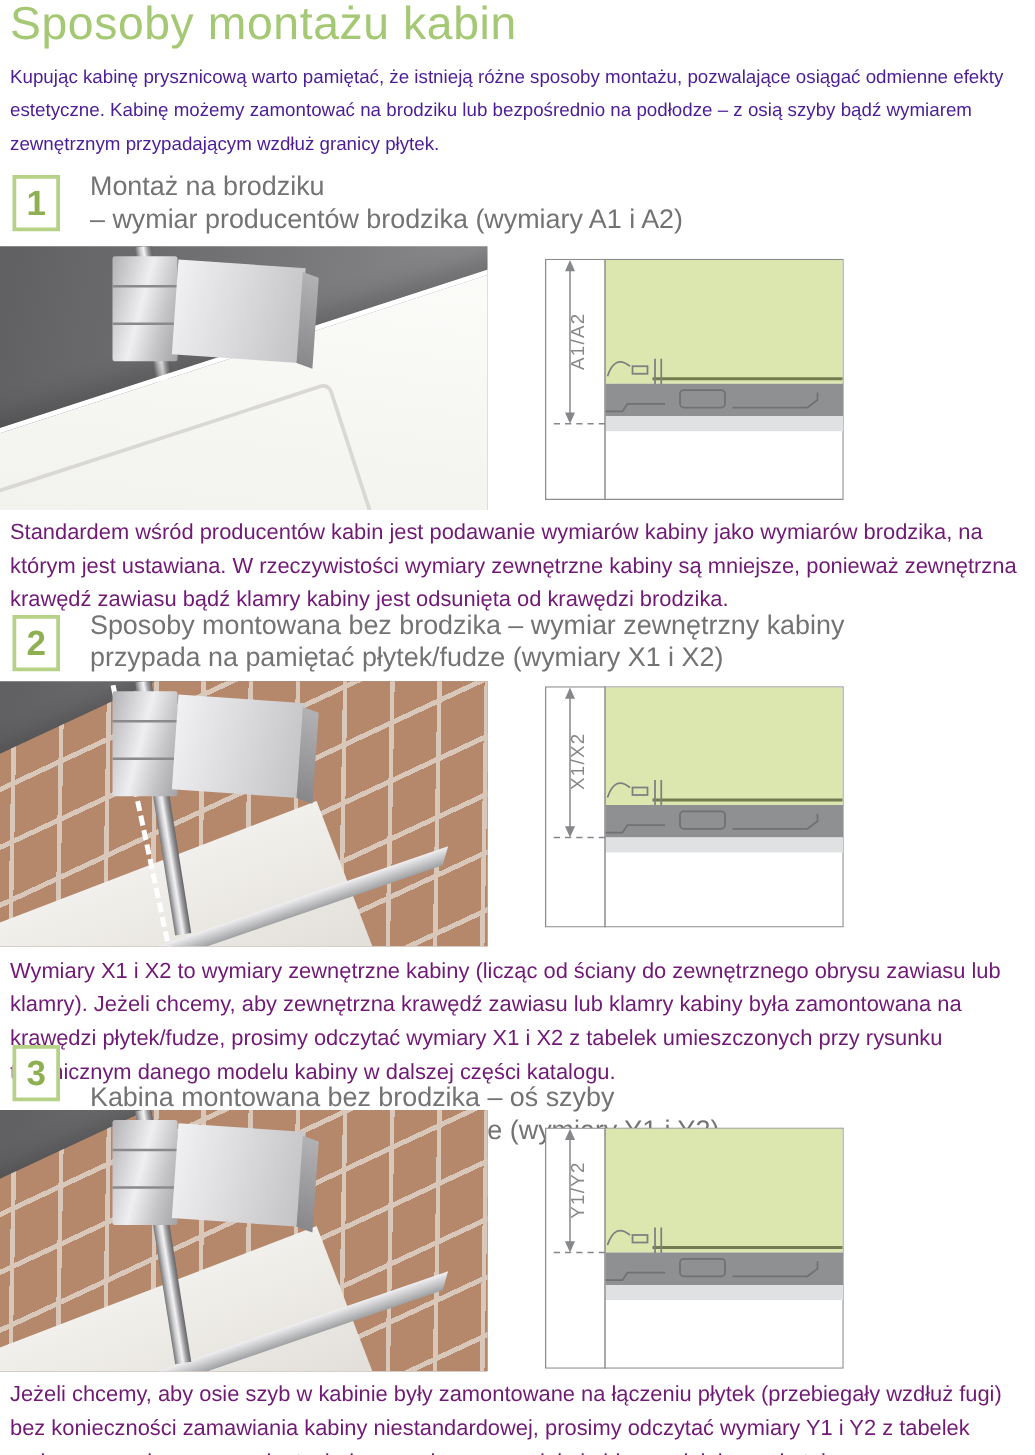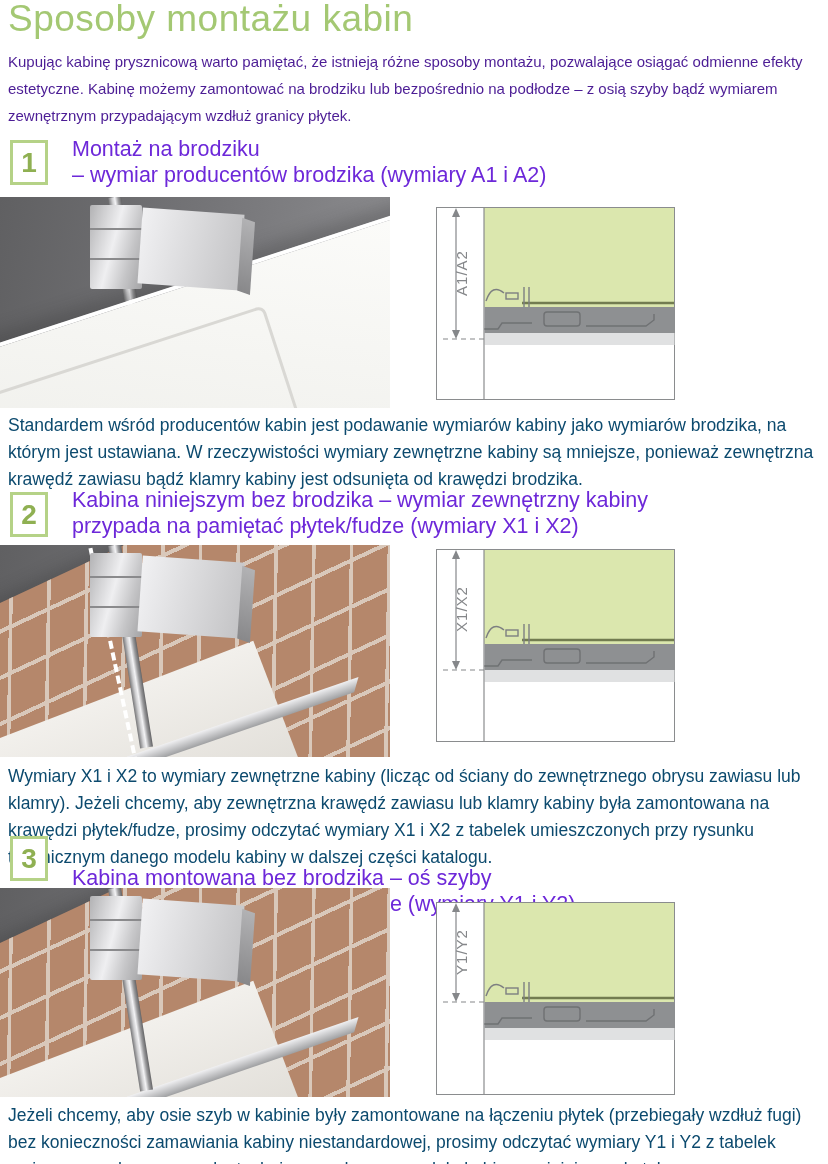--- a/index.html
+++ b/index.html
@@ -3,29 +3,29 @@
 <meta charset="utf-8">
 <style>
   * { margin:0; padding:0; box-sizing:border-box; }
   html,body { background:#ffffff; }
   body { font-family:"Liberation Sans", sans-serif; color:#6f7173; }
   .page { position:relative; width:828px; height:1164px; background:#fff; overflow:hidden; margin:0 auto; }
 
   
   .title { position:absolute; left:8px; top:-2px; font-size:37px; font-weight:400; letter-spacing:0.5px; color:#a4c873; }
   .intro { position:absolute; left:8px; top:48px; width:814px; font-size:15px; line-height:27px; color:#4c1d95; }
-  .body-par { position:absolute; left:8px; width:814px; font-size:17.5px; line-height:27px; color:#0c4a6e; }
+  .body-par { position:absolute; left:8px; width:814px; font-size:17.5px; line-height:27px; color:#701a75; }
   .p1 { top:412px; } .p2 { top:763px; } .p3 { top:1102px; }
 
   .num-badge { position:absolute; left:10px; width:38px; height:45px; border:3px solid #b5d287; background:#fff;
                display:flex; align-items:center; justify-content:center;
                font-size:28px; font-weight:bold; color:#8fb052; }
   .nb1 { top:140px; } .nb2 { top:492px; } .nb3 { top:836px; }
 
-  .sec-heading { position:absolute; left:72px; font-size:21.5px; line-height:26px; font-weight:400; color:#6d28d9; }
+  .sec-heading { position:absolute; left:72px; font-size:21.5px; line-height:26px; font-weight:400; color:#737373; }
   .sh1 { top:136px; } .sh2 { top:487px; } .sh3 { top:831px;margin-top:34px; }
   .sec-heading span { display:block; }
 
   
   .photo { position:absolute; left:0; width:390px; overflow:hidden;
            background:linear-gradient(100deg,#606062 0%,#747477 48%,#8e8e91 100%); }
   .ph1 { top:197px; height:211px; }
   .ph2 { top:545px; height:212px; }
   .ph3 { top:888px; height:209px; }
 
@@ -126,21 +126,21 @@
       <text class="dim-text" x="31" y="66" text-anchor="middle" transform="rotate(-90 31 66)">A1/A2</text>
     </svg>
   </div>
 
   <p class="body-par p1">Standardem wśród producentów kabin jest podawanie wymiarów kabiny jako wymiarów brodzika, na którym jest ustawiana. W rzeczywistości wymiary zewnętrzne kabiny są mniejsze, ponieważ zewnętrzna krawędź zawiasu bądź klamry kabiny jest odsunięta od krawędzi brodzika.</p>
 
   <div class="num-badge nb2">
     <span>2</span>
   </div>
   <h2 class="sec-heading sh2">
-    <span>Kabina niniejszym bez brodzika – wymiar zewnętrzny kabiny</span>
+    <span>Sposoby montowana bez brodzika – wymiar zewnętrzny kabiny</span>
     <span>przypada na pamiętać płytek/fudze (wymiary X1 i X2)</span>
   </h2>
 
   <div class="photo ph2">
     <div class="tiles"></div>
     <div class="white-floor"></div>
     <div class="floor-profile"></div>
     <div class="dash-line"></div>
     <div class="rail"></div>
     <div class="plateL"></div>

